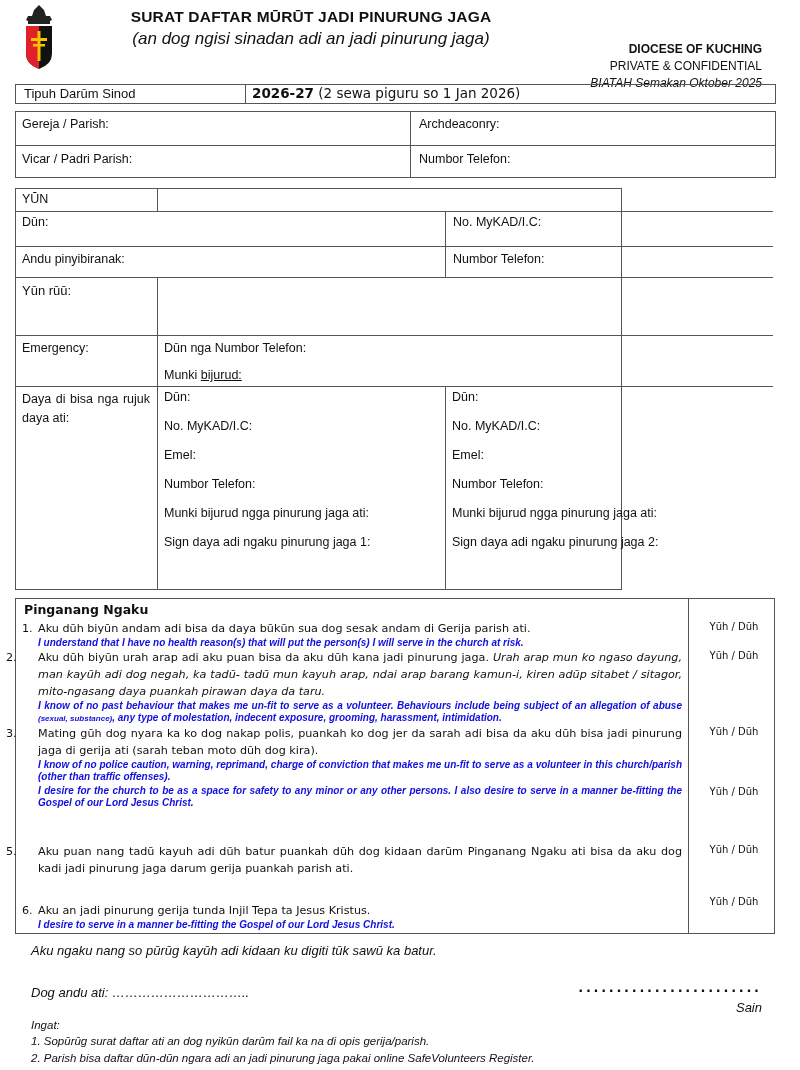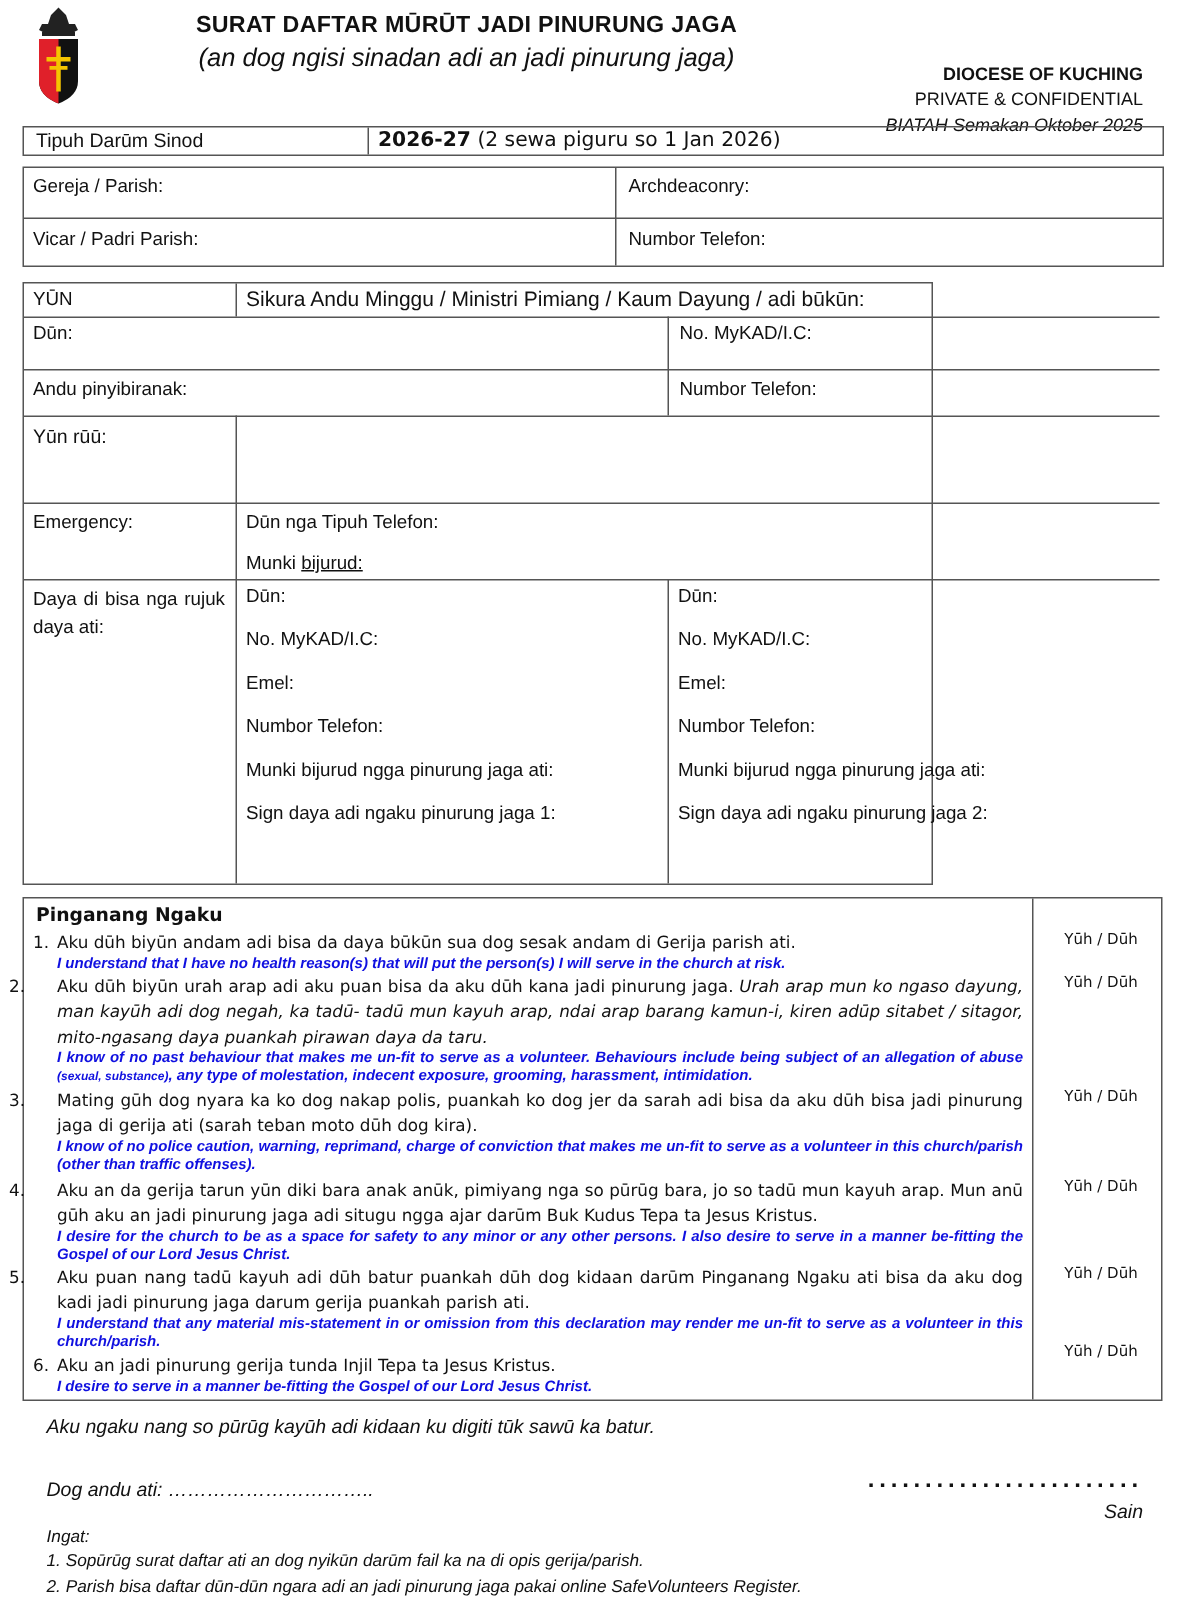--- a/index.html
+++ b/index.html
@@ -70,39 +70,38 @@
   <span class="cell lbl" style="left:6px; top:5px;">Gereja / Parish:</span>
   <span class="cell lbl" style="left:403px; top:5px;">Archdeaconry:</span>
   <span class="cell lbl" style="left:6px; top:40px;">Vicar / Padri Parish:</span>
   <span class="cell lbl" style="left:403px; top:40px;">Numbor Telefon:</span>
 </div>
 
 <div class="box" style="left:15px; top:188px; width:607px; height:402px;">
 
   <span class="cell lbl" style="left:6px; top:3px;">YŪN</span>
   <div class="vline" style="left:141px; top:0; height:22px;"></div>
-  <span class="cell" style="left:148px; top:2px; font-size:14px; font-family:'Liberation Sans',sans-serif;">Sikura Andu Minggu / Ministri Pimiang / Kaum Dayung / adi būkūn:</span>
   <div class="hline" style="left:0; top:22px; width:757px;"></div>
 
   <span class="cell lbl" style="left:6px; top:26px;">Dūn:</span>
   <div class="vline" style="left:429px; top:22px; height:66px;"></div>
   <span class="cell lbl" style="left:437px; top:26px;">No. MyKAD/I.C:</span>
   <div class="hline" style="left:0; top:57px; width:757px;"></div>
 
   <span class="cell lbl" style="left:6px; top:63px;">Andu pinyibiranak:</span>
   <span class="cell lbl" style="left:437px; top:63px;">Numbor Telefon:</span>
   <div class="hline" style="left:0; top:88px; width:757px;"></div>
 
   <div class="vline" style="left:141px; top:88px; height:312px;"></div>
   <span class="cell lbl" style="left:6px; top:94px; font-size:13px;">Yūn rūū:</span>
   <div style="position:absolute; left:143px; top:90px; width:612px; height:54px;"></div>
   <div class="hline" style="left:0; top:146px; width:757px;"></div>
 
   <span class="cell lbl" style="left:6px; top:152px;">Emergency:</span>
-  <span class="cell lbl" style="left:148px; top:152px;">Dūn nga Tipuh Telefon:</span>
+  <span class="cell lbl" style="left:148px; top:152px;">Dūn nga Numbor Telefon:</span>
   <span class="cell lbl" style="left:148px; top:179px;">
     <span>Munki </span><u>bijurud:</u>
   </span>
   <div class="hline" style="left:0; top:197px; width:757px;"></div>
 
   <span class="cell lbl" style="left:6px; top:201px; width:128px; text-align:justify; line-height:19px; text-align-last:left;">Daya di bisa nga rujuk daya ati:</span>
   <div class="vline" style="left:429px; top:197px; height:203px;"></div>
 
   <div style="position:absolute; left:148px; top:201px; width:275px;">
     <div class="lbl" style="height:29px;">Dūn:</div>
@@ -138,28 +137,26 @@
   </div>
   <div class="yd" style="top:51px;">Yūh / Dūh</div>
 
   <div class="item" style="top:126px;">
     <div class="txt" style="padding-left:16px; text-indent:-16px;"><span class="n">3.</span><span>Mating gūh dog nyara ka ko dog nakap polis, puankah ko dog jer da sarah adi bisa da aku dūh bisa jadi pinurung jaga di gerija ati (sarah teban moto dūh dog kira).</span></div>
     <div class="en">I know of no police caution, warning, reprimand, charge of conviction that makes me un-fit to serve as a volunteer in this church/parish (other than traffic offenses).</div>
   </div>
   <div class="yd" style="top:127px;">Yūh / Dūh</div>
 
   <div class="item" style="top:186px;">
-    <div class="txt" style="padding-left:16px; text-indent:-16px;"><span class="n">4.</span><span>Aku an da gerija tarun yūn diki bara anak anūk, pimiyang nga so pūrūg bara, jo so tadū mun kayuh arap. Mun anū gūh aku an jadi pinurung jaga adi situgu ngga ajar darūm Buk Kudus Tepa ta Jesus Kristus.</span></div>
     <div class="en">I desire for the church to be as a space for safety to any minor or any other persons. I also desire to serve in a manner be-fitting the Gospel of our Lord Jesus Christ.</div>
   </div>
   <div class="yd" style="top:187px;">Yūh / Dūh</div>
 
   <div class="item" style="top:244px;">
     <div class="txt" style="padding-left:16px; text-indent:-16px;"><span class="n">5.</span><span>Aku puan nang tadū kayuh adi dūh batur puankah dūh dog kidaan darūm Pinganang Ngaku ati bisa da aku dog kadi jadi pinurung jaga darum gerija puankah parish ati.</span></div>
-    <div class="en">I understand that any material mis-statement in or omission from this declaration may render me un-fit to serve as a volunteer in this church/parish.</div>
   </div>
   <div class="yd" style="top:245px;">Yūh / Dūh</div>
 
   <div class="item" style="top:303px;">
     <div class="txt"><span class="n">6.</span><span>Aku an jadi pinurung gerija tunda Injil Tepa ta Jesus Kristus.</span></div>
     <div class="en">I desire to serve in a manner be-fitting the Gospel of our Lord Jesus Christ.</div>
   </div>
   <div class="yd" style="top:297px;">Yūh / Dūh</div>
 </div>
 

